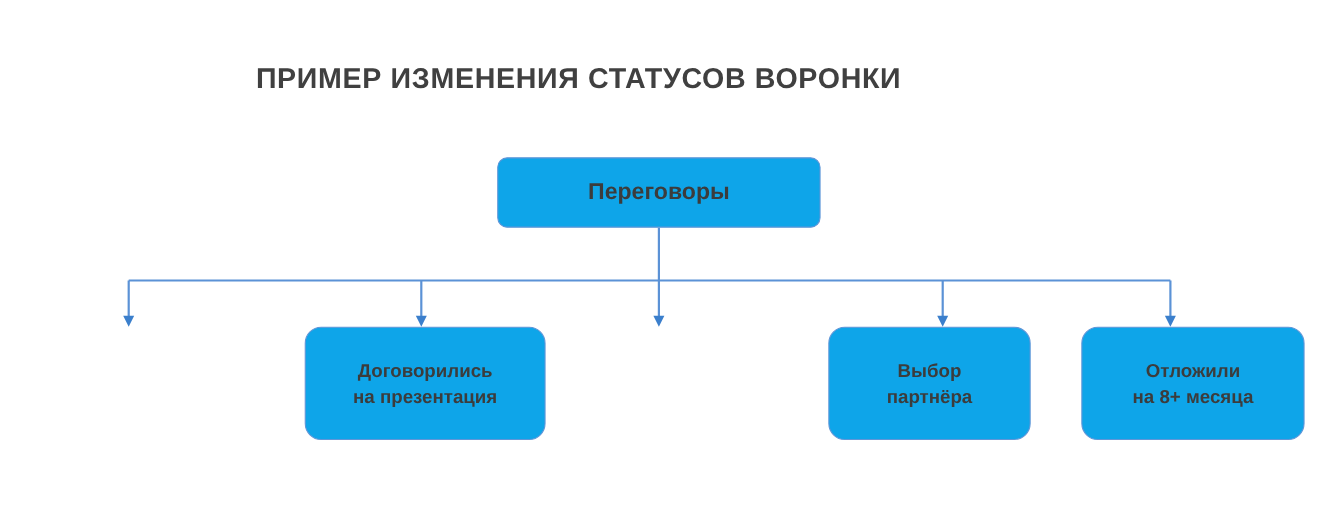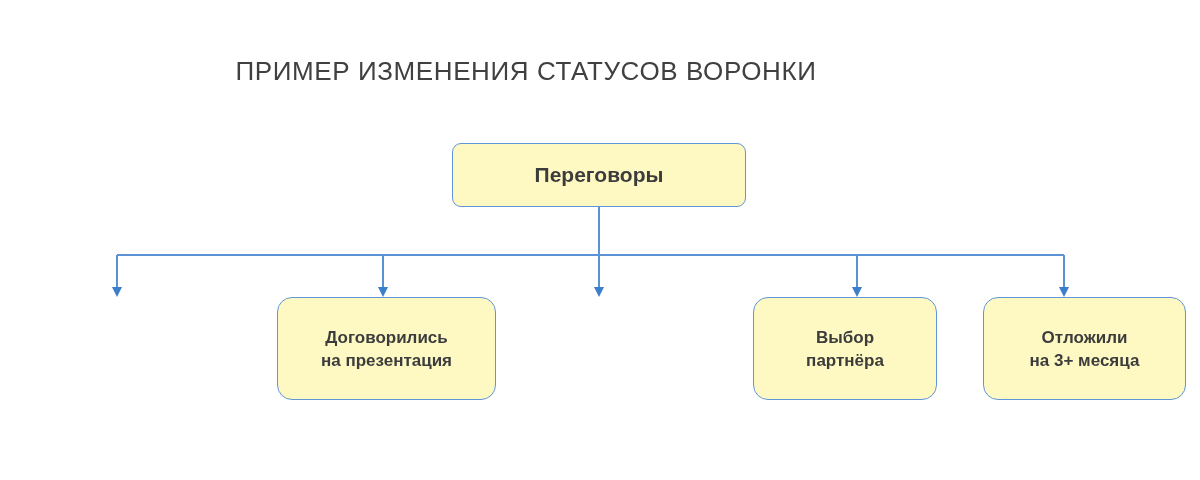--- a/index.html
+++ b/index.html
@@ -20,40 +20,40 @@
   }
 
   
   #chart-title {
     position: absolute;
     left: 0;
     top: 56px;
     width: 1052px;
     text-align: center;
     font-size: 26px;
-    font-weight: 400;
+    font-weight: 700;
     color: #404040;
     letter-spacing: 0.6px;
     white-space: nowrap;
   }
 
   
   #connectors {
     position: absolute;
     left: 0;
     top: 0;
     width: 1200px;
     height: 480px;
   }
 
   
   .node {
     position: absolute;
     box-sizing: border-box;
-    background: #fef9c3;
+    background: #0ea5e9;
     border: 1.6px solid #6096d8;
     display: flex;
     align-items: center;
     justify-content: center;
     text-align: center;
   }
   .node-label {
     font-weight: bold;
     color: #3c3c3c;
     white-space: pre-line;
@@ -127,16 +127,16 @@
   </div>
 
 
   <div class="node node-child" id="node-child-3">
     <span class="node-label">Выбор
 партнёра</span>
   </div>
 
   <div class="node node-child" id="node-child-4">
     <span class="node-label">Отложили
-на 3+ месяца</span>
+на 8+ месяца</span>
   </div>
 
 </div>
 
 </body></html>

